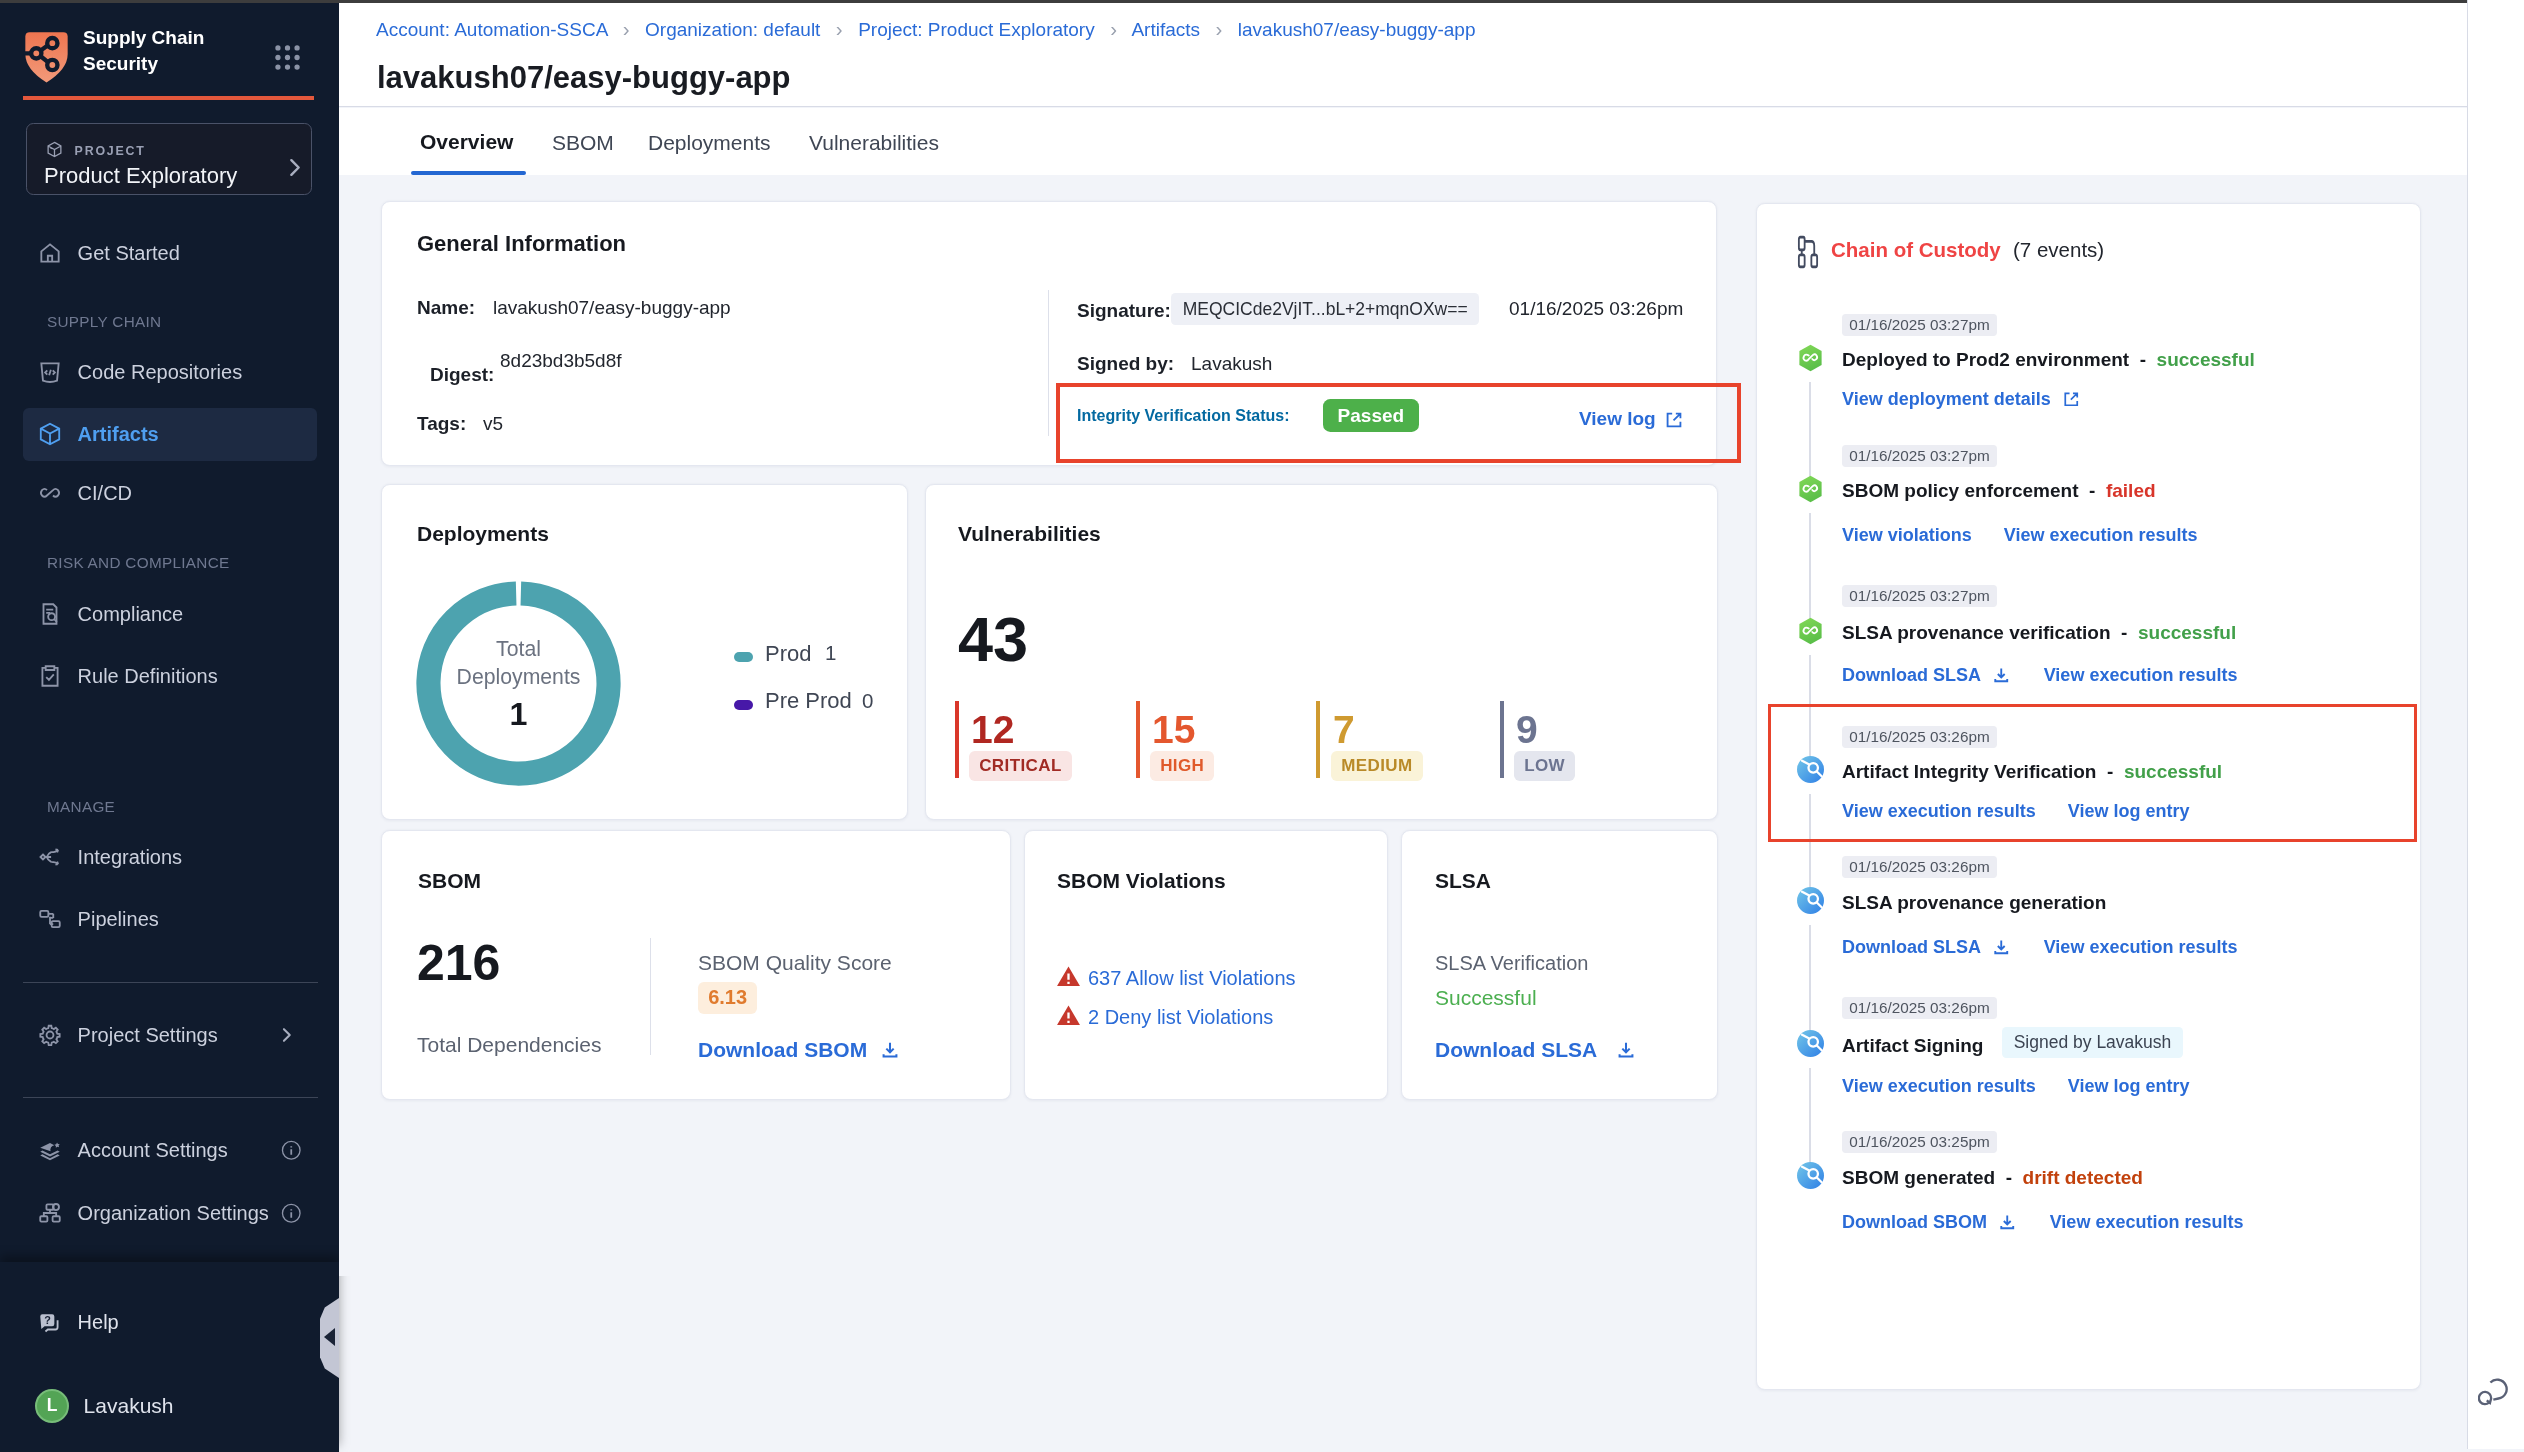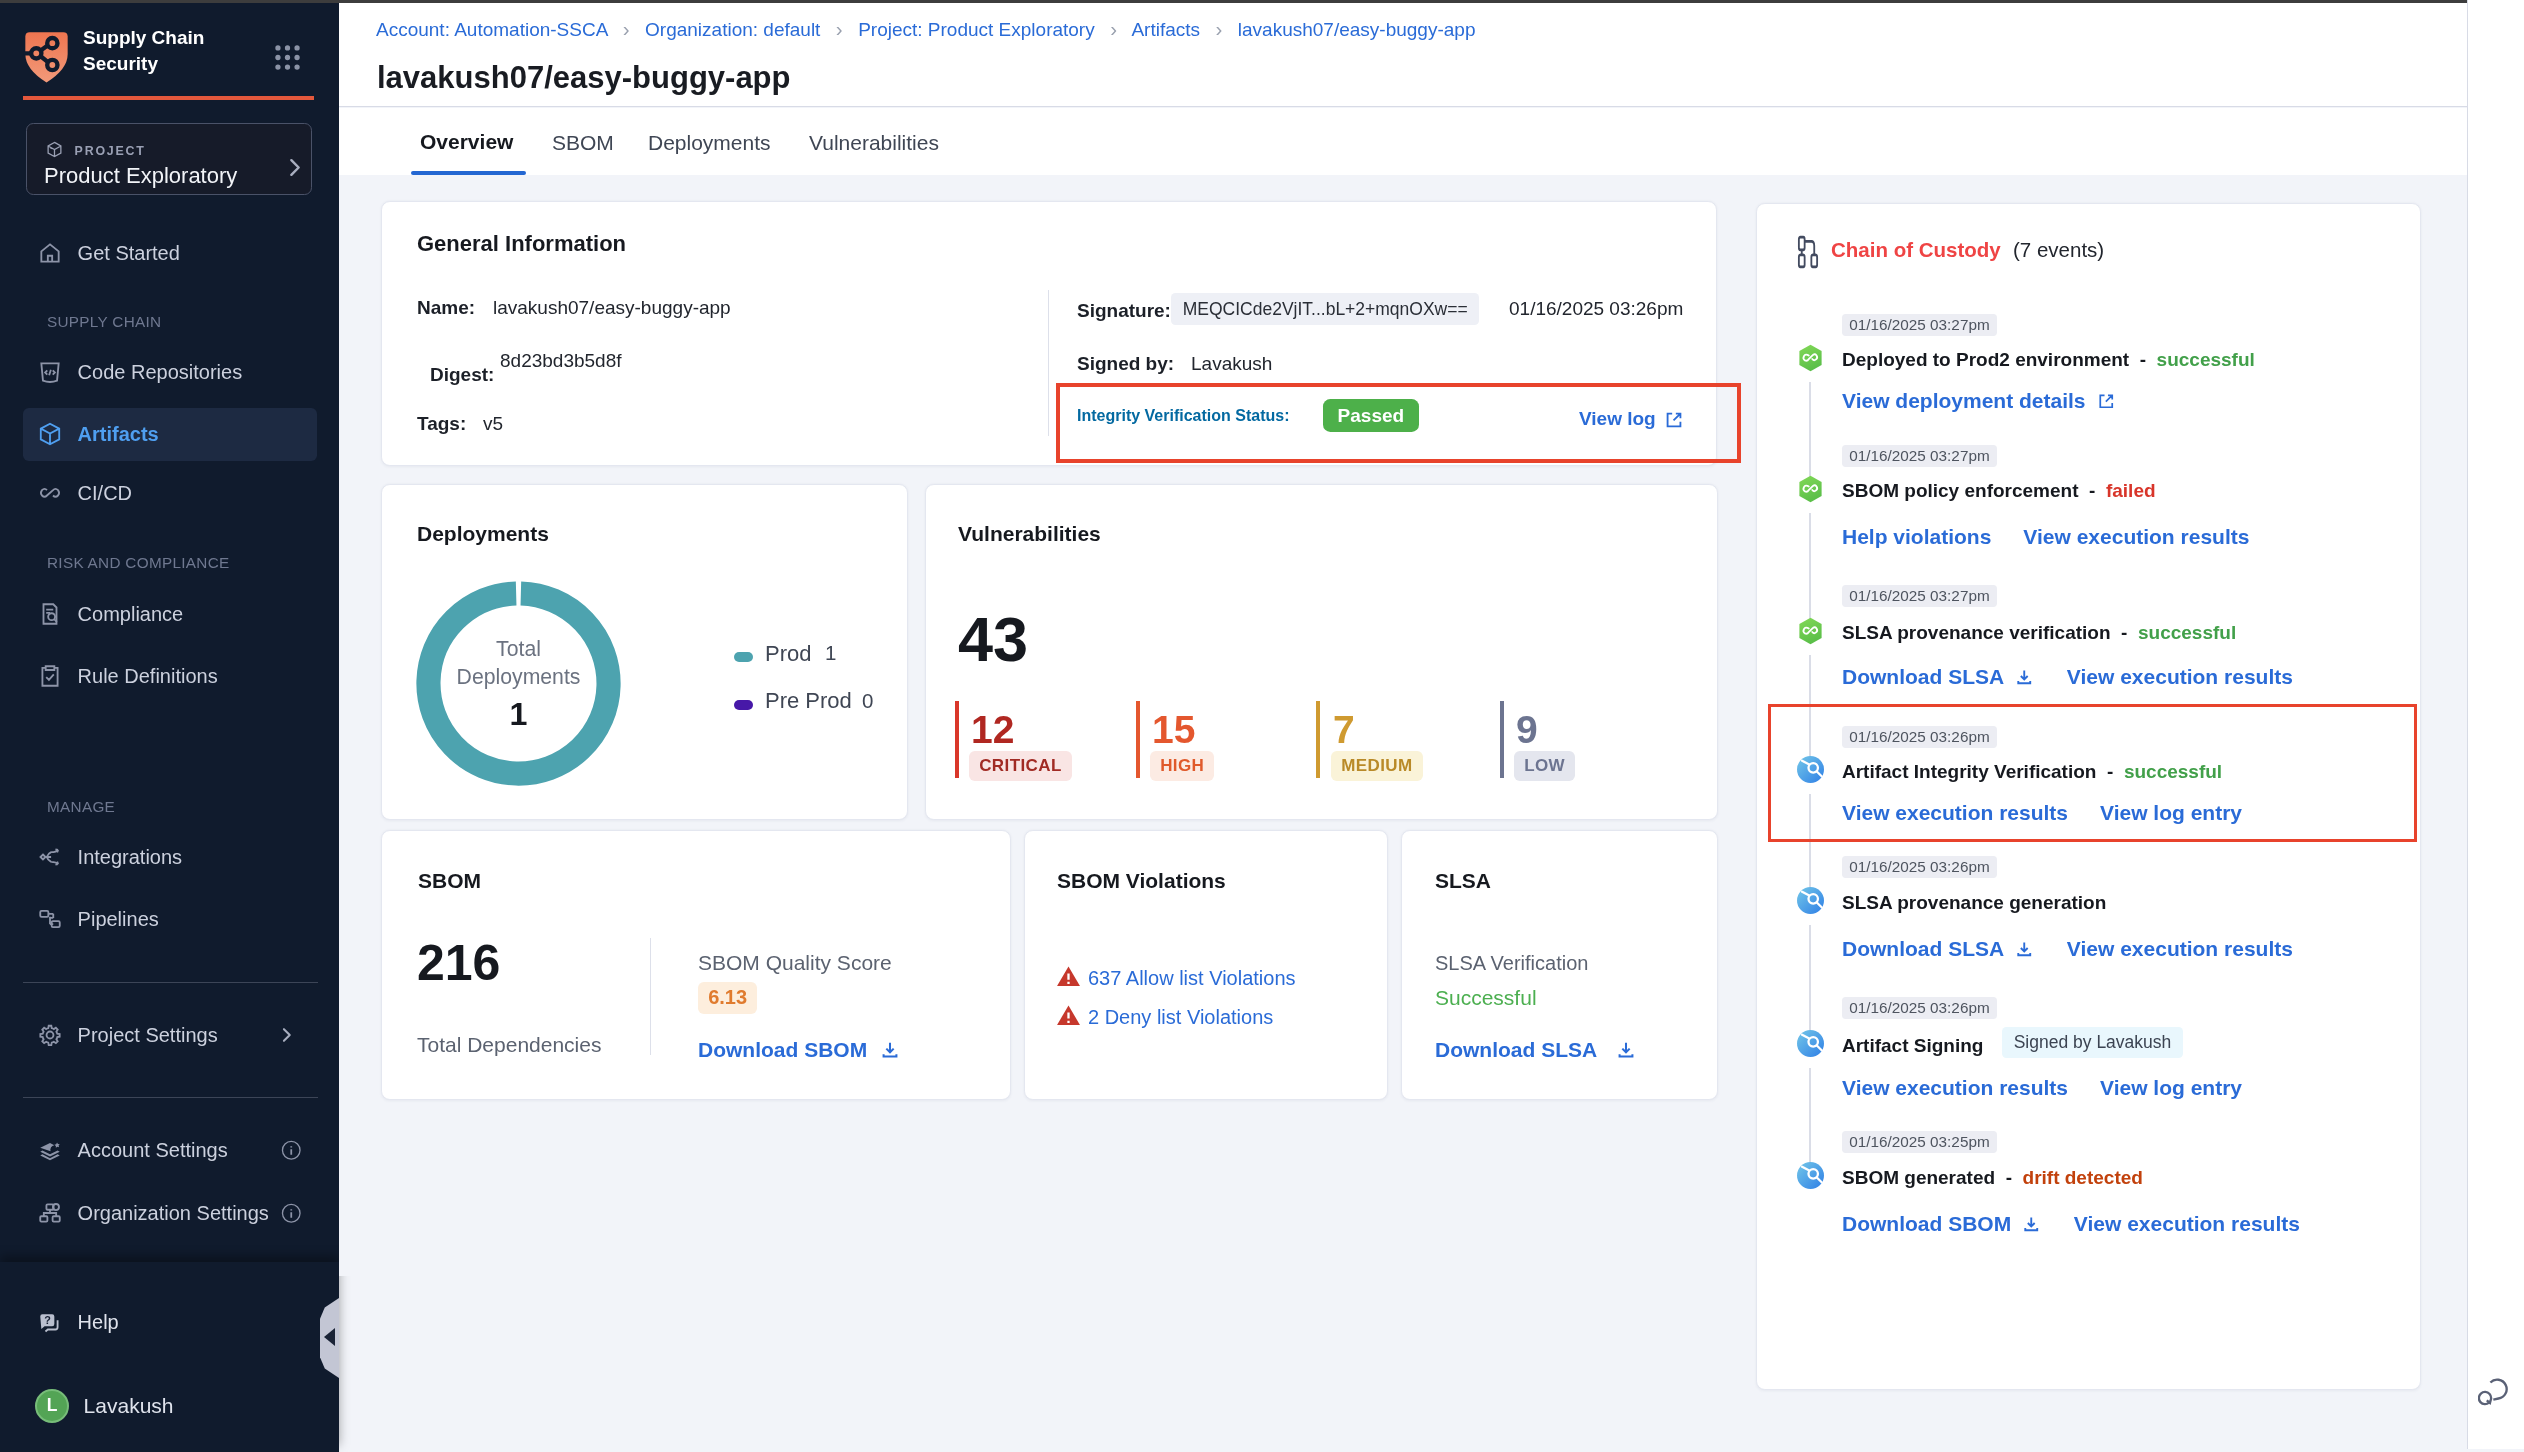--- a/index.html
+++ b/index.html
@@ -18,21 +18,21 @@
 .menu-item { position:absolute; left:0; width:339px; height:53px; display:flex; align-items:center; }
 .menu-item .mi-icon { width:26px; height:26px; margin-left:37px; flex:none; }
 .menu-item .mi-text { margin-left:14.6px; font-size:20px; color:#ccd1de; }
 .menu-label { position:absolute; left:47px; font-size:15.3px; letter-spacing:0.3px; color:#6f7890; }
 .sdivider { position:absolute; left:22.6px; width:295px; height:0.7px; background:#3c4557; }
 .bsep { color:#99a0ae; padding:0 10.2px; font-size:20.5px; }
 .glabel { font-size:19px; font-weight:bold; color:#1c2028; }
 .gvalue { font-size:19px; color:#22262e; }
 .ts-chip { position:absolute; background:#ecedf3; border-radius:3.7px; font-size:15.3px; color:#4e545f; padding:2.2px 7.3px; }
 .ev-title { position:absolute; font-size:19px; font-weight:bold; color:#16191f; white-space:nowrap; }
-.ev-links { position:absolute; font-size:21px; font-weight:bold; color:#2a6bd7; white-space:nowrap; }
+.ev-links { position:absolute; font-size:18px; font-weight:bold; color:#2a6bd7; white-space:nowrap; }
 .ok { color:#42a04a; } .bad { color:#d8352a; } .warn { color:#c2410c;margin-top:32px; }
 .vbar { top:216px; width:4.4px; height:77px; }
 .vnum { top:225px; font-size:39px; font-weight:bold; line-height:1; }
 .vpill { top:266px; font-size:17px; font-weight:bold; padding:5.1px 10.2px; border-radius:5.8px; letter-spacing:0.4px; }
 .dlico { width:22px; height:22px; fill:none; stroke:#2a6bd7; stroke-width:2.2; }
 .warntri { width:25px; height:25px; }
 .ev-links { display:flex; gap:32px; align-items:center; }
 .exti { width:20.5px; height:20.5px; fill:none; stroke:#2a6bd7; stroke-width:2; margin-left:10.2px; }
 .dli { width:20.5px; height:20.5px; fill:none; stroke:#2a6bd7; stroke-width:2.2; margin-left:10.2px; }
 .lrow { display:flex; align-items:center; }
@@ -323,21 +323,21 @@
             <path d="M10 5 H5 V19 H19 V14 M14 5 H19 V10 M19 5 L11.5 12.5"></path>
           </svg></span>
       </div>
 
     <div class="ts-chip" style="left:85px;top:241px;">01/16/2025 03:27pm</div>
     <svg class="hexi" viewBox="0 0 36 40" style="left:41px;top:271px;">
         <use href="#ghex"></use>
       </svg>
     <div class="ev-title" style="left:85px;top:276px;">SBOM policy enforcement&nbsp; - &nbsp;<span class="bad">failed</span></div>
     <div class="ev-links" style="left:85px;top:321px;">
-        <span>Help violations</span>
+        <span>View violations</span>
         <span>View execution results</span>
       </div>
 
     <div class="ts-chip" style="left:85px;top:381px;">01/16/2025 03:27pm</div>
     <svg class="hexi" viewBox="0 0 36 40" style="left:41px;top:413px;">
         <use href="#ghex"></use>
       </svg>
     <div class="ev-title" style="left:85px;top:418px;">SLSA provenance verification&nbsp; - &nbsp;<span class="ok">successful</span></div>
     <div class="ev-links" style="left:85px;top:461px;">
         <span class="lrow">Download SLSA<svg class="dli" viewBox="0 0 24 24">

